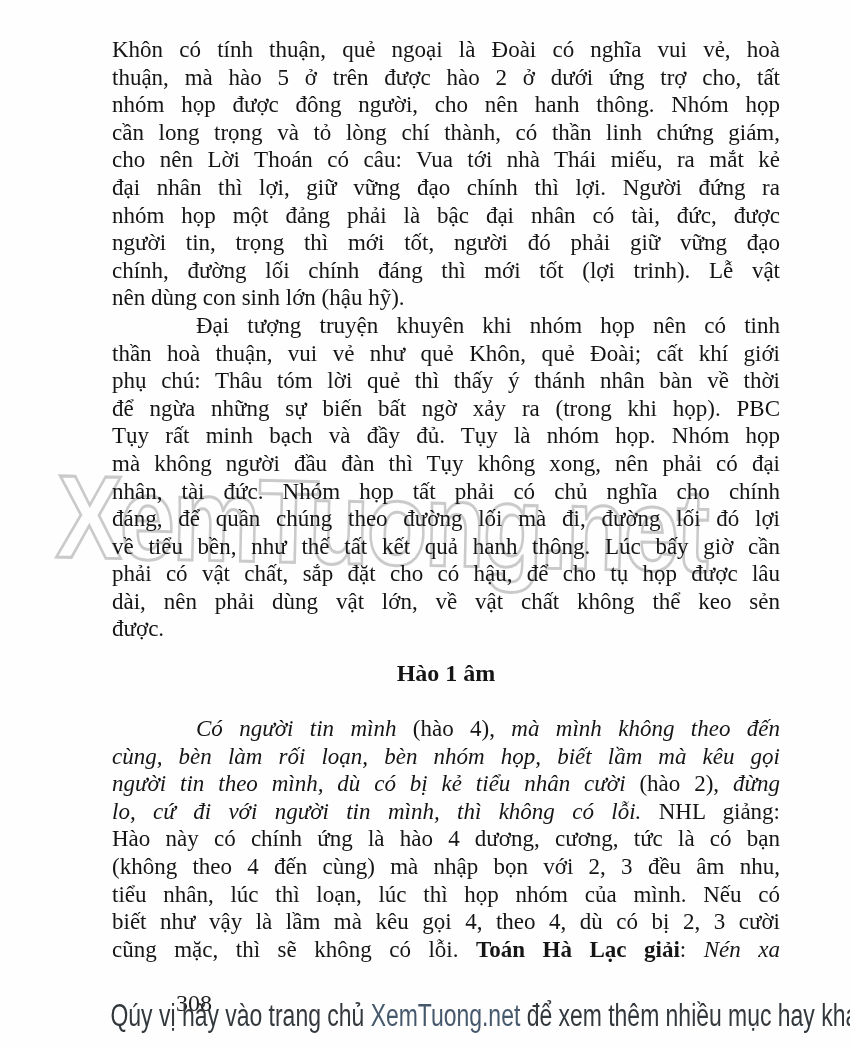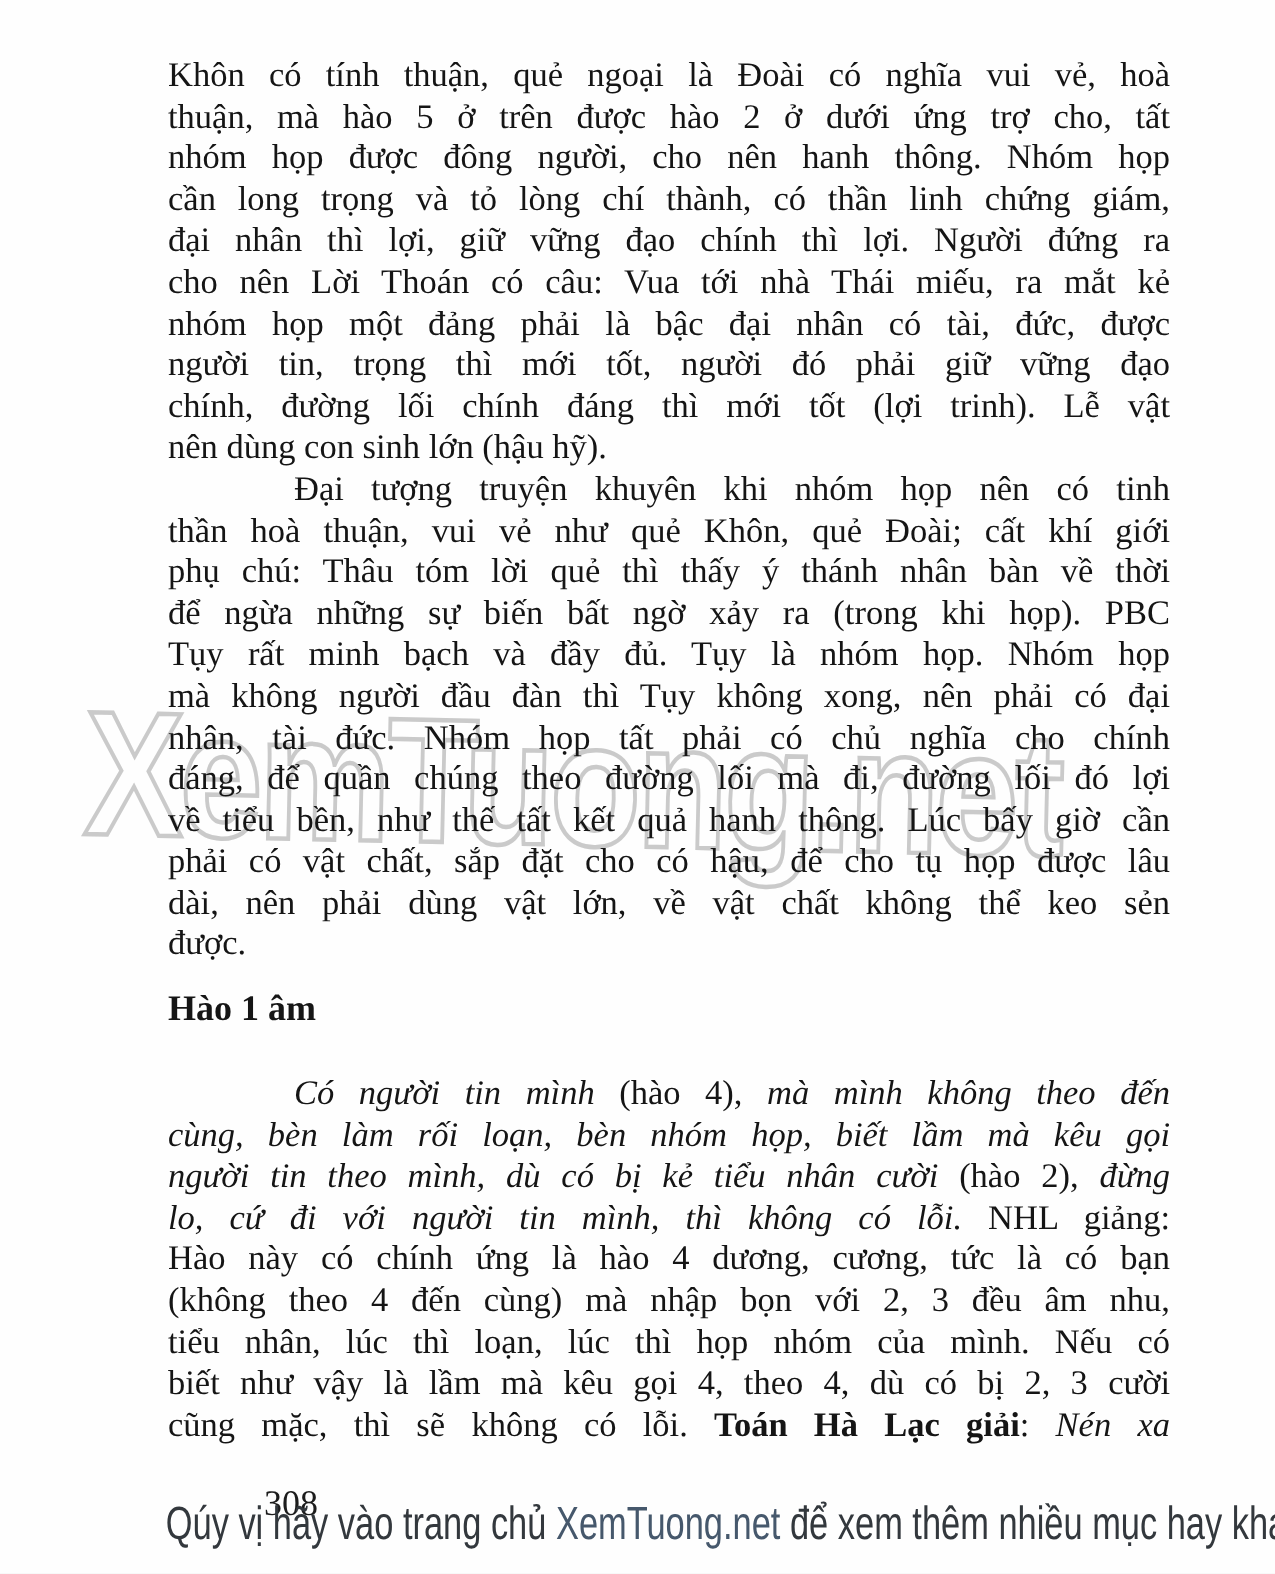--- a/index.html
+++ b/index.html
@@ -48,20 +48,21 @@
   }
   .line.noj{text-align-last:left;}
   .line.ind{padding-left:84px;}
   .seg-n{font-style:normal;font-weight:normal;}
   .seg-i{font-style:italic;font-family:Liberation Serif, serif;}
   .seg-b{font-weight:bold;}
   .heading{
     margin-top:14px;
     margin-bottom:26px;
     height:32px;line-height:32px;
+    text-align:center;
     font-weight:bold;
     font-size:24px;
   }
   
   .pagenum{
     position:absolute;
     left:176px;top:990px;
     z-index:3;
     font-size:24px;
     color:#1c1c1c;
@@ -87,22 +88,22 @@
 <div class="page">
 
   <div class="watermark">XemTuong.net</div>
 
   <div class="textblock">
       <div class="para">
         <div class="line"><span class="seg-n">Khôn có tính thuận, quẻ ngoại là Đoài có nghĩa vui vẻ, hoà</span></div>
         <div class="line"><span class="seg-n">thuận, mà hào 5 ở trên được hào 2 ở dưới ứng trợ cho, tất</span></div>
         <div class="line"><span class="seg-n">nhóm họp được đông người, cho nên hanh thông. Nhóm họp</span></div>
         <div class="line"><span class="seg-n">cần long trọng và tỏ lòng chí thành, có thần linh chứng giám,</span></div>
+        <div class="line"><span class="seg-n">cho nên Lời Thoán có câu: Vua tới nhà Thái miếu, ra mắt kẻ</span></div>
         <div class="line"><span class="seg-n">đại nhân thì lợi, giữ vững đạo chính thì lợi. Người đứng ra</span></div>
-        <div class="line"><span class="seg-n">cho nên Lời Thoán có câu: Vua tới nhà Thái miếu, ra mắt kẻ</span></div>
         <div class="line"><span class="seg-n">nhóm họp một đảng phải là bậc đại nhân có tài, đức, được</span></div>
         <div class="line"><span class="seg-n">người tin, trọng thì mới tốt, người đó phải giữ vững đạo</span></div>
         <div class="line"><span class="seg-n">chính, đường lối chính đáng thì mới tốt (lợi trinh). Lễ vật</span></div>
         <div class="line noj"><span class="seg-n">nên dùng con sinh lớn (hậu hỹ).</span></div>
       </div>
       <div class="para">
         <div class="line ind"><span class="seg-n">Đại tượng truyện khuyên khi nhóm họp nên có tinh</span></div>
         <div class="line"><span class="seg-n">thần hoà thuận, vui vẻ như quẻ Khôn, quẻ Đoài; cất khí giới</span></div>
         <div class="line"><span class="seg-n">phụ chú: Thâu tóm lời quẻ thì thấy ý thánh nhân bàn về thời</span></div>
         <div class="line"><span class="seg-n">để ngừa những sự biến bất ngờ xảy ra (trong khi họp). PBC</span></div>

